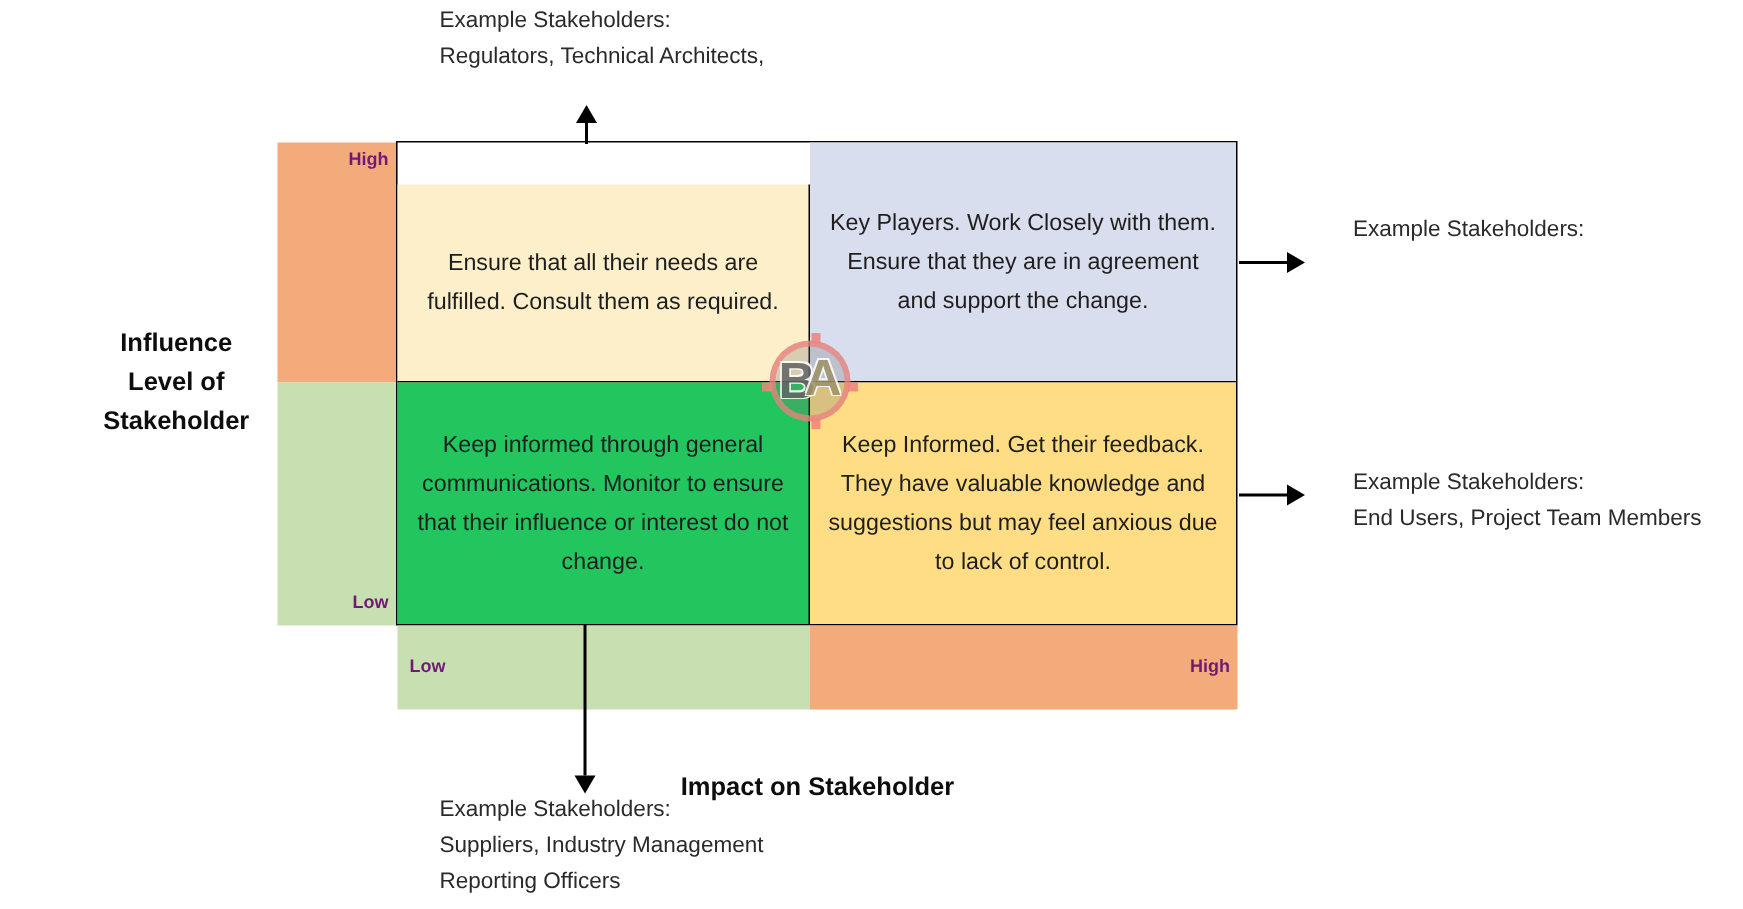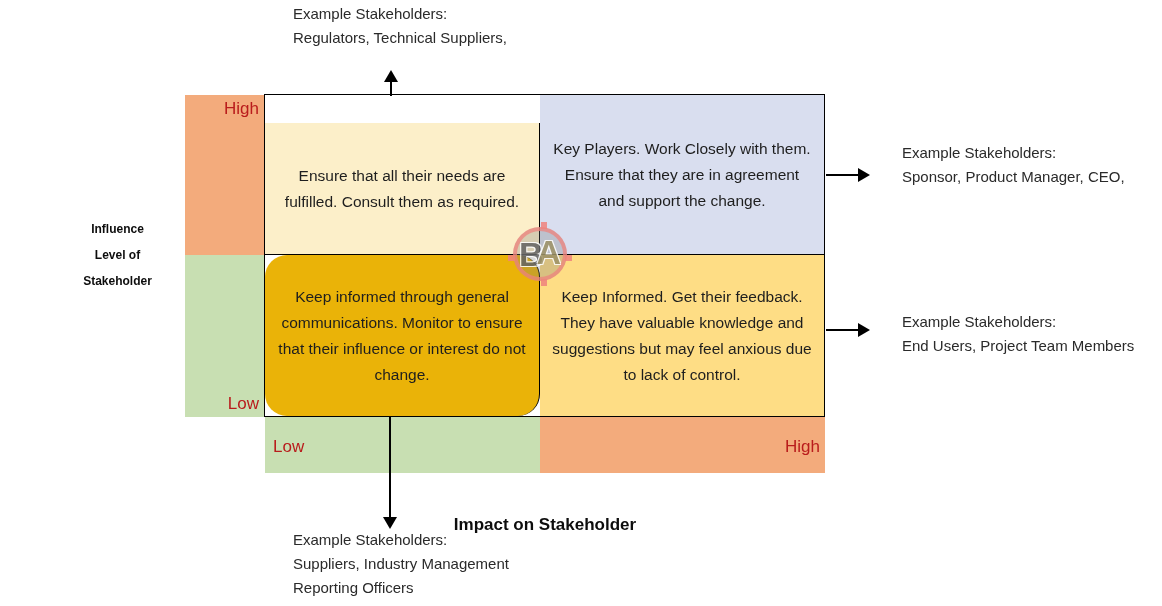--- a/index.html
+++ b/index.html
@@ -7,30 +7,30 @@
     position:relative;width:1162px;height:606px;background:#ffffff;
     font-family:"Liberation Sans","DejaVu Sans",sans-serif;color:#222;overflow:hidden;
   }
   
   .strip{position:absolute;}
   .strip-y-high{left:185px;top:95px;width:80px;height:160px;}
   .strip-y-low{left:185px;top:255px;width:80px;height:162px;}
   .strip-x-low{left:265px;top:417px;width:275px;height:56px;}
   .strip-x-high{left:540px;top:417px;width:285px;height:56px;}
   .axis-end-label{
-    position:absolute;font-weight:normal;font-size:17px;color:#b91c1c;white-space:nowrap;
+    position:absolute;font-weight:bold;font-size:12px;color:#701a75;white-space:nowrap;
   }
   .lbl-y-high{left:185px;top:99px;width:74px;text-align:right;}
   .lbl-y-low{left:185px;top:394px;width:74px;text-align:right;}
   .lbl-x-low{left:273px;top:437px;}
   .lbl-x-high{left:740px;top:437px;width:80px;text-align:right;}
   
   .y-title{
     position:absolute;left:40px;top:216px;width:155px;text-align:center;
-    font-weight:bold;font-size:12px;line-height:26px;color:#0d0d0d;
+    font-weight:bold;font-size:17px;line-height:26px;color:#0d0d0d;
   }
   .x-title{
     position:absolute;left:265px;top:490px;width:560px;text-align:center;
     font-weight:bold;font-size:17px;color:#0d0d0d;margin-top:25px;
   }
   
   .grid{
     position:absolute;left:264px;top:94px;width:561px;height:323px;
     border:1.5px solid #000;box-sizing:border-box;
     display:grid;grid-template-columns:275px 1fr;grid-template-rows:160px 1fr;
@@ -96,21 +96,21 @@
   <div class="axis-end-label lbl-y-high">High</div>
   <div class="axis-end-label lbl-y-low">Low</div>
 
   <div class="grid">
     <div class="cell cell-tl" style="background-color: rgb(252, 239, 201); margin-top: 28px;">
       <p>Ensure that all their needs are fulfilled. Consult them as required.</p>
     </div>
     <div class="cell cell-tr" style="background-color: rgb(217, 222, 239);">
       <p>Key Players. Work Closely with them. Ensure that they are in agreement and support the change.</p>
     </div>
-    <div class="cell cell-bl" style="background-color: #eab308; border-radius: 22px;">
+    <div class="cell cell-bl" style="background-color: #22c55e;">
       <p>Keep informed through general communications. Monitor to ensure that their influence or interest do not change.</p>
     </div>
     <div class="cell" style="background-color: rgb(254, 221, 133);">
       <p>Keep Informed. Get their feedback. They have valuable knowledge and suggestions but may feel anxious due to lack of control.</p>
     </div>
   </div>
 
   <div class="strip strip-x-low" style="background-color: rgb(200, 223, 178);"></div>
   <div class="strip strip-x-high" style="background-color: rgb(243, 171, 124);"></div>
   <div class="axis-end-label lbl-x-low">Low</div>
@@ -122,26 +122,25 @@
   <div class="ahead arrow-up-head"></div>
   <div class="aline arrow-down-line"></div>
   <div class="ahead arrow-down-head"></div>
   <div class="aline arrow-rt-line"></div>
   <div class="ahead arrow-rt-head"></div>
   <div class="aline arrow-rb-line"></div>
   <div class="ahead arrow-rb-head"></div>
 
   <div class="callout co-top">
     <div>Example Stakeholders:</div>
-    <div>Regulators, Technical Suppliers,</div>
+    <div>Regulators, Technical Architects,</div>
   </div>
 
   <div class="callout co-right-top">
     <div>Example Stakeholders:</div>
-    <div>Sponsor, Product Manager, CEO,</div>
   </div>
 
   <div class="callout co-right-bottom">
     <div>Example Stakeholders:</div>
     <div>End Users, Project Team Members</div>
   </div>
 
   <div class="callout co-bottom">
     <div>Example Stakeholders:</div>
     <div>Suppliers, Industry Management</div>

